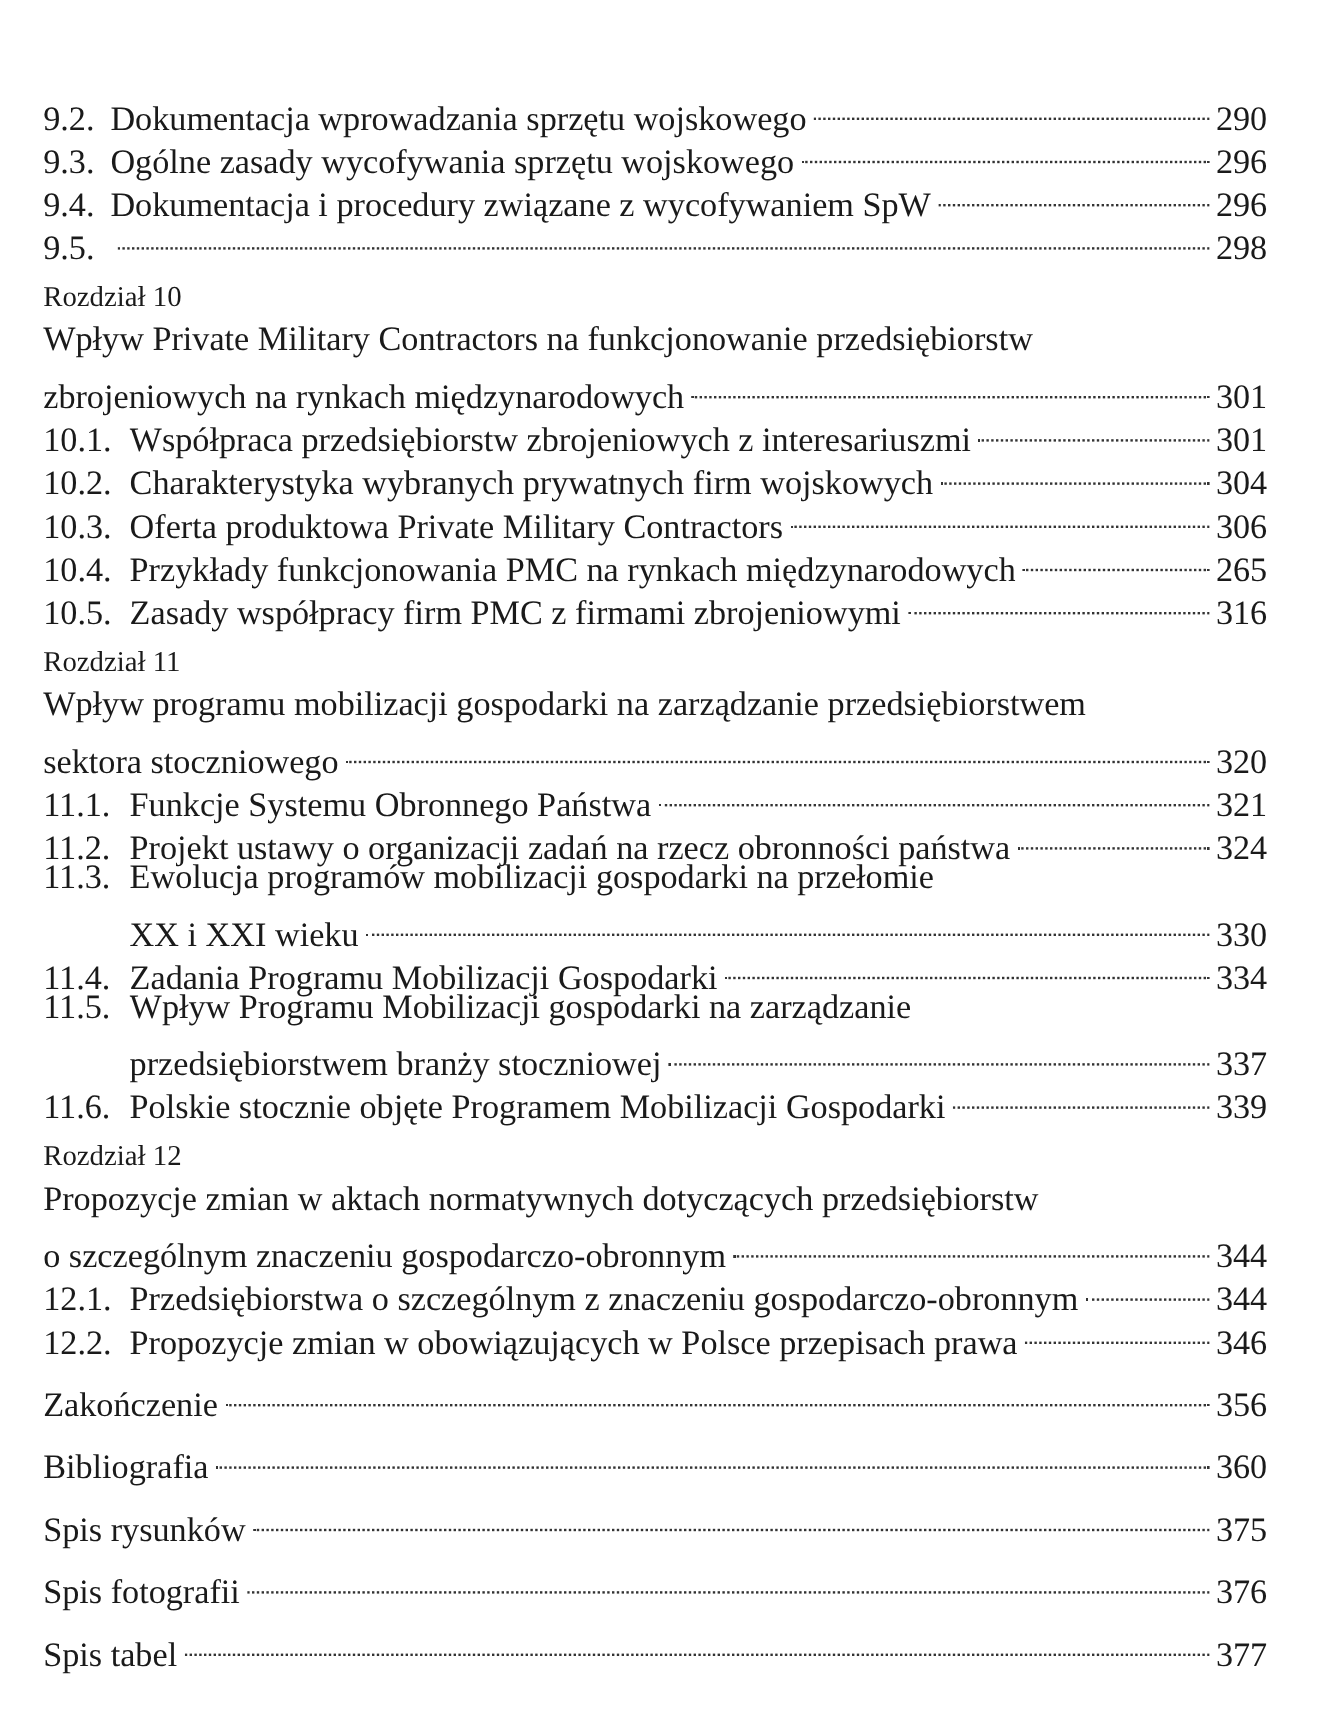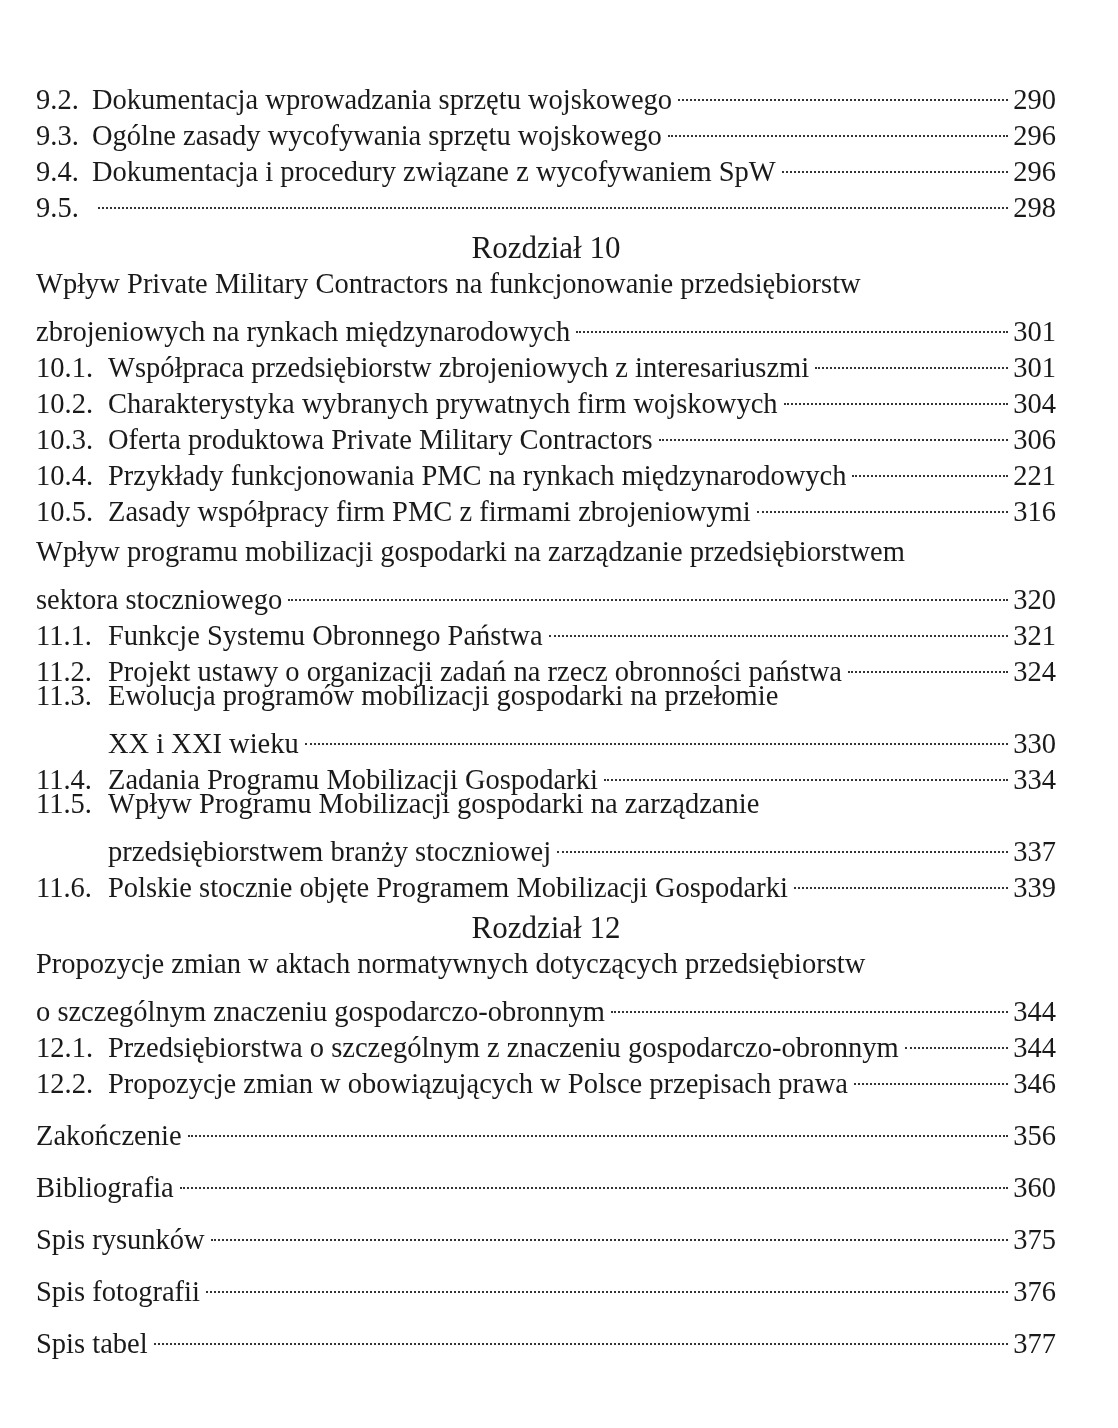--- a/index.html
+++ b/index.html
@@ -23,21 +23,21 @@
     position: relative; height: 36px;
   }
   .leader::before {
     content: "";
     position: absolute; left: 0; right: 0; bottom: 8px;
     border-bottom: 2px dotted #333;
   }
   .page-num { flex: 0 0 auto; text-align: right; min-width: 44px; margin-top: 12px; }
   .indent { padding-left: 72px; justify-content: center; }
   .gap-md { height: 16px; }
-  .chapter-label { font-size: 31px; line-height: 36px; height: 36px; text-align: center; }
+  .chapter-label { font-size: 24px; line-height: 36px; height: 36px; }
   .chapter-title-line { font-size: 28.5px; line-height: 36px; height: 36px; white-space: nowrap; }
 </style>
 </head>
 <body>
 
 <div class="page">
 
   <div class="row">
     <span class="num sub9">9.2.</span>
     <span class="title">Dokumentacja wprowadzania sprzętu wojskowego</span>
@@ -86,31 +86,32 @@
   <div class="row">
     <span class="num sub">10.3.</span>
     <span class="title">Oferta produktowa Private Military Contractors</span>
     <span class="leader"></span>
     <span class="page-num">306</span>
   </div>
   <div class="row">
     <span class="num sub">10.4.</span>
     <span class="title">Przykłady funkcjonowania PMC na rynkach międzynarodowych</span>
     <span class="leader"></span>
-    <span class="page-num">221</span>
+    <span class="page-num">265</span>
   </div>
   <div class="row">
     <span class="num sub">10.5.</span>
     <span class="title">Zasady współpracy firm PMC z firmami zbrojeniowymi</span>
     <span class="leader"></span>
     <span class="page-num">316</span>
   </div>
 
   <div class="gap-md"></div>
 
+  <div class="chapter-label">Rozdział 11</div>
   <div class="chapter-title-line">Wpływ programu mobilizacji gospodarki na zarządzanie przedsiębiorstwem</div>
   <div class="row">
     <span class="title">sektora stoczniowego</span>
     <span class="leader"></span>
     <span class="page-num">320</span>
   </div>
   <div class="row">
     <span class="num sub">11.1.</span>
     <span class="title">Funkcje Systemu Obronnego Państwa</span>
     <span class="leader"></span>

